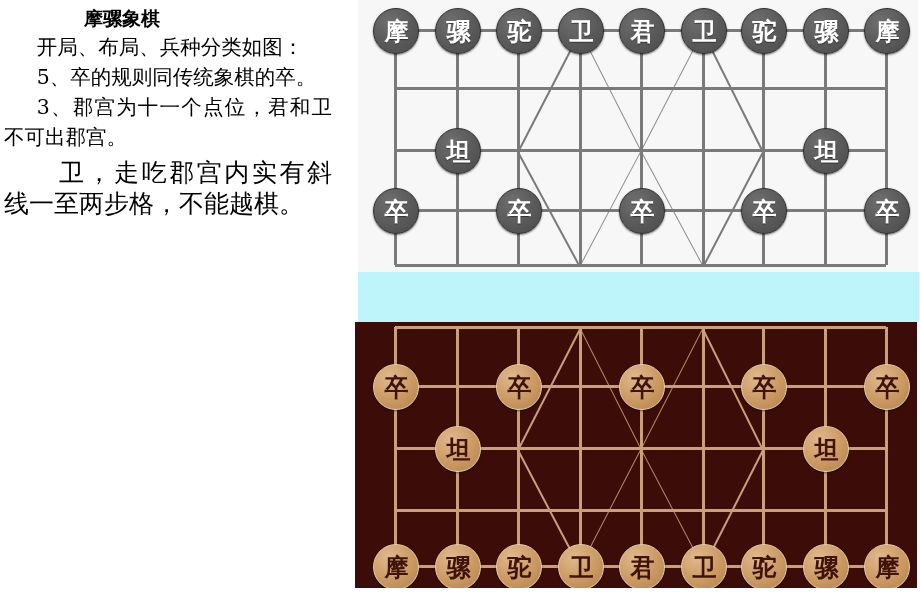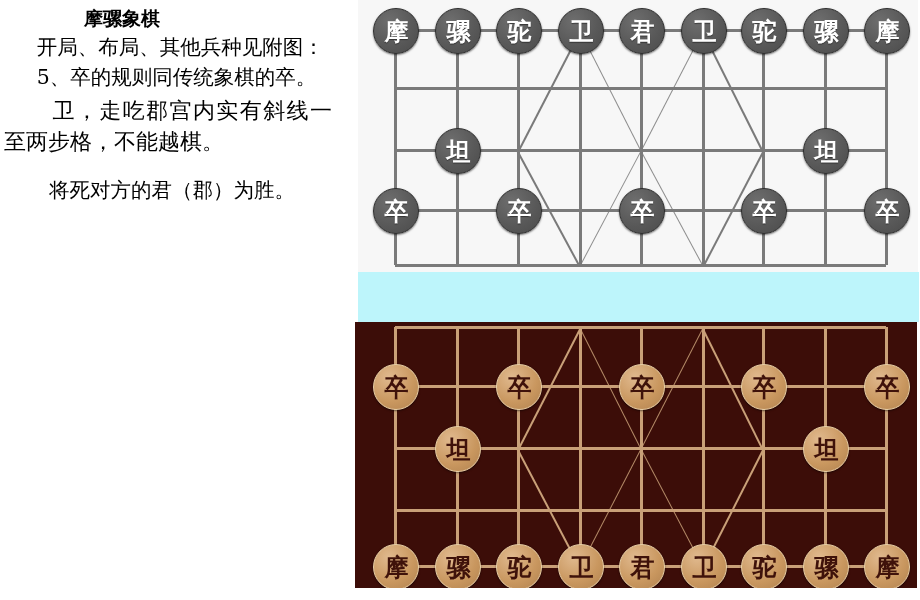--- a/index.html
+++ b/index.html
@@ -38,22 +38,22 @@
     font-size: 20.5px;
     line-height: 30px;
     color: #000;
     text-align: justify;
     text-justify: inter-ideograph;
     margin: 0;
   }
   .para.indent { text-indent: 1.6em; }
   .para.indent2 { text-indent: 2.2em; }
   .para.sans {
-    font-family: Liberation Mono, monospace;
-    font-size: 22px;
+    font-family: Liberation Serif, serif;
+    font-size: 25px;
     line-height: 31px;
   }
   .gap { height: 16px; }
   .gap-sm { height: 5px; }
 
   
   #board-area {
     position: absolute;
     left: 355px;
     top: 0;
@@ -136,26 +136,26 @@
   .piece .ch {
     display: block;
     transform: scaleX(.96);
   }
 </style>
 </head>
 <body>
 
 <div id="text-panel">
   <div class="doc-title">摩骡象棋</div>
-  <p class="para indent">开局、布局、其他兵种见附图：</p>
+  <p class="para indent">开局、布局、兵种分类如图：</p>
   <p class="para indent">5、卒的规则同传统象棋的卒。</p>
+  <p class="para indent">3、郡宫为十一个点位，君和卫不可出郡宫。</p>
   <div class="gap-sm"></div>
   <p class="para sans indent2">卫，走吃郡宫内实有斜线一至两步格，不能越棋。</p>
   <div class="gap"></div>
-  <p class="para indent2">将死对方的君（郡）为胜。</p>
 </div>
 
 <div id="board-area">
 
   <div class="board" id="board-top">
     <div class="grid-layer">
         <div class="gline" style="left: 37px; top: 28.5px; width: 491px; height: 3px;"></div>
         <div class="gline" style="left: 37px; top: 86.5px; width: 491px; height: 3px;"></div>
         <div class="gline" style="left: 37px; top: 148.5px; width: 491px; height: 3px;"></div>
         <div class="gline" style="left: 37px; top: 208.5px; width: 491px; height: 3px;"></div>

